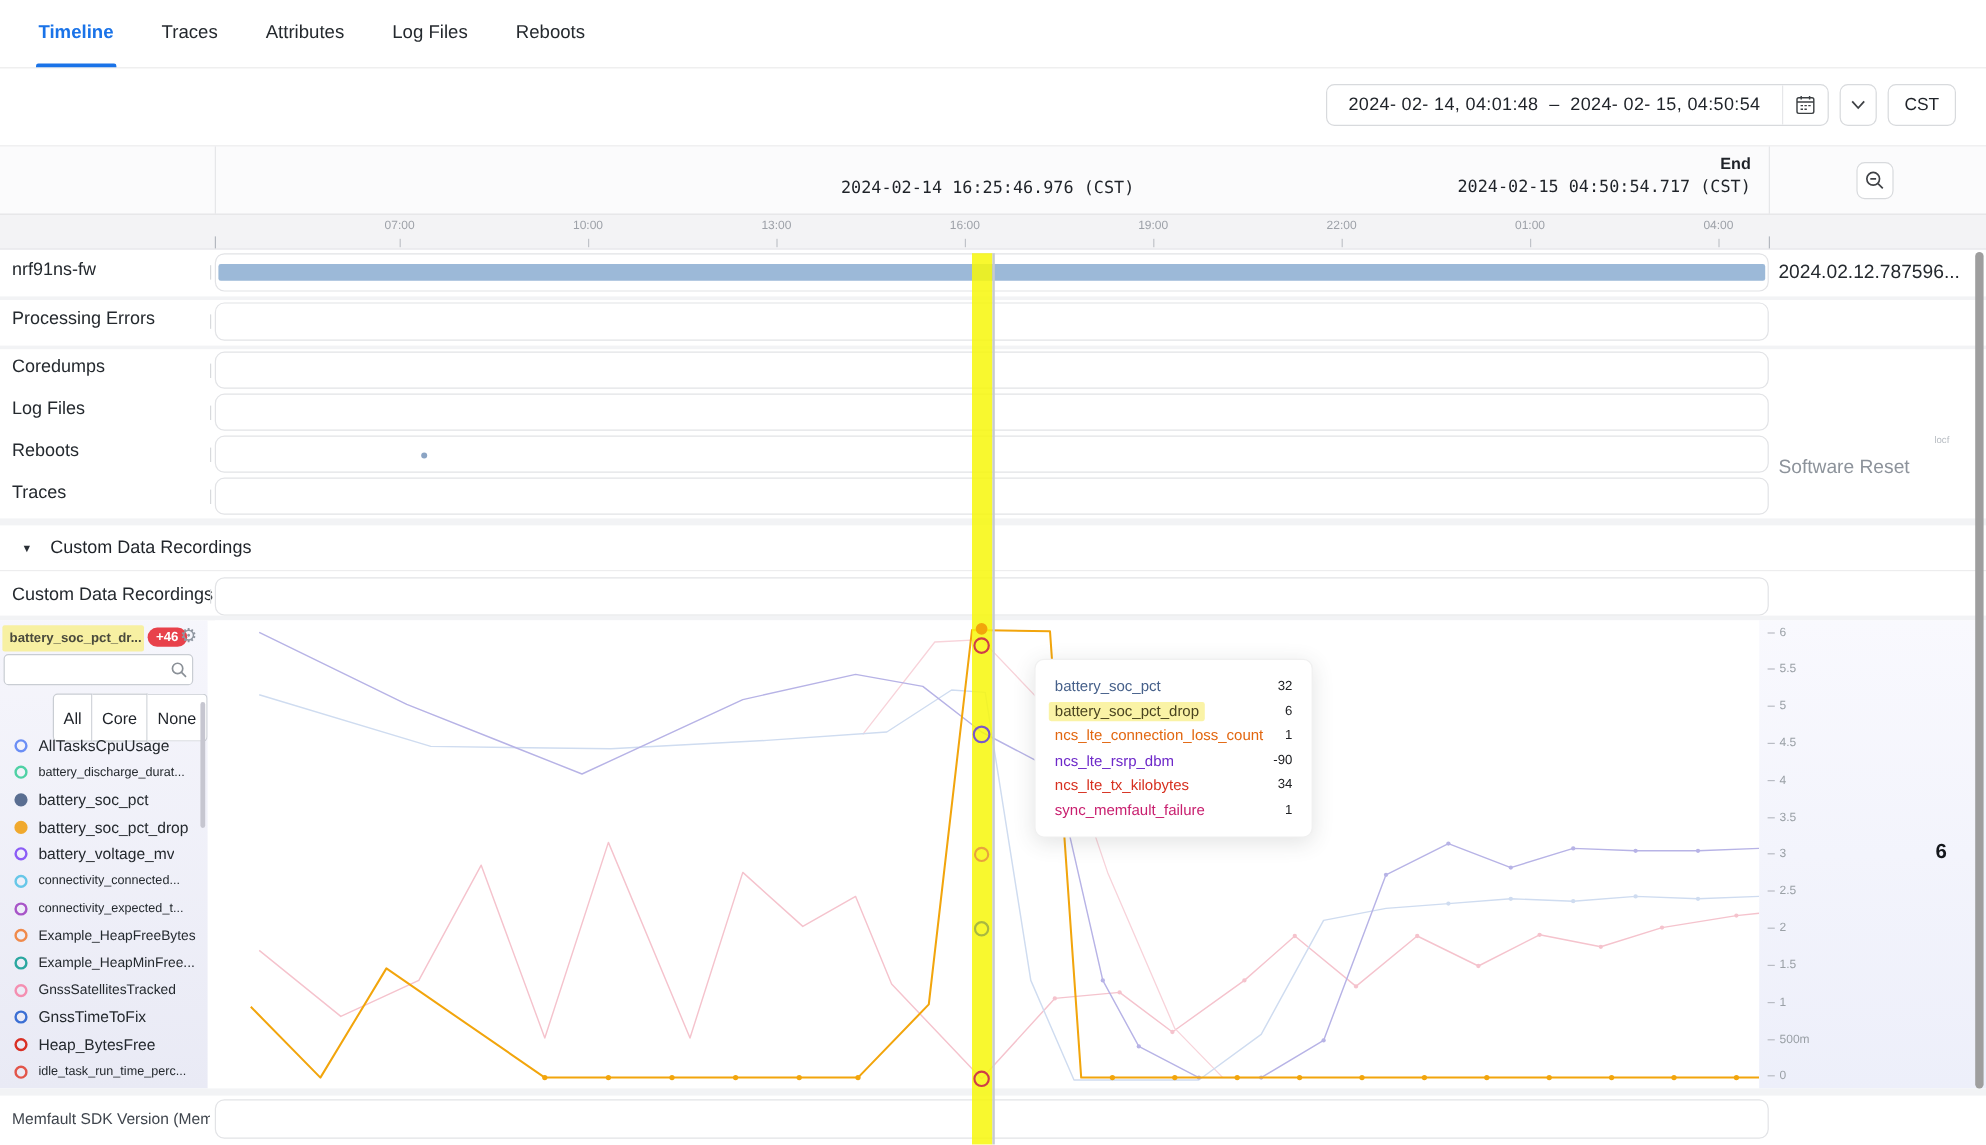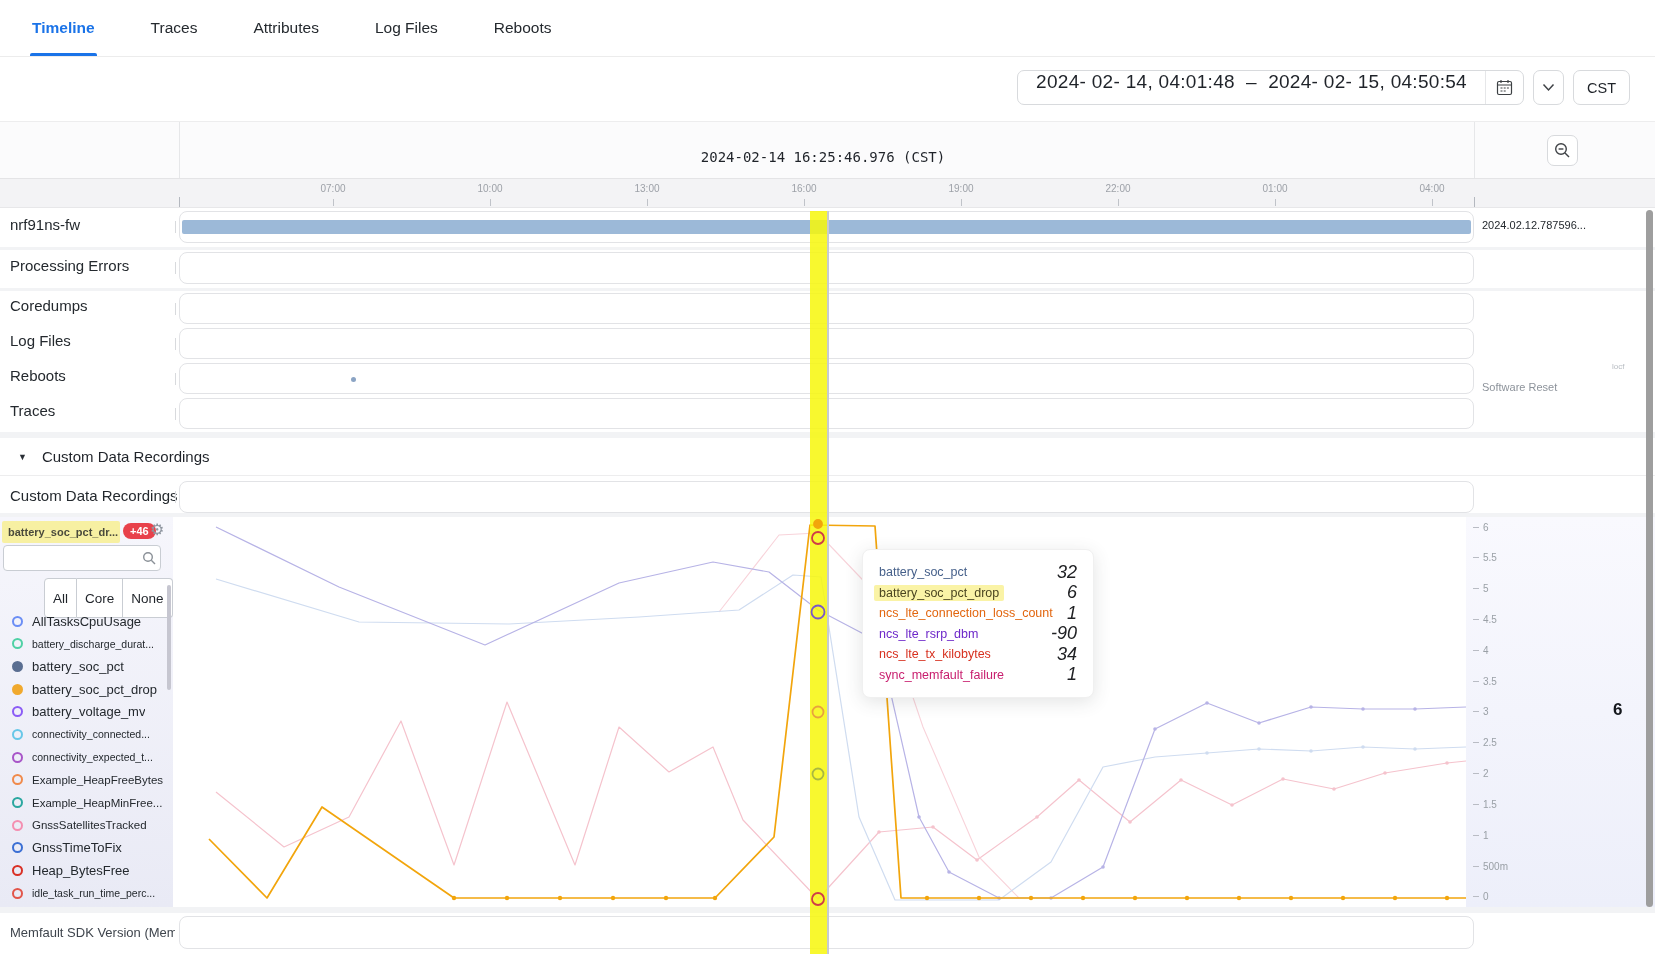--- a/index.html
+++ b/index.html
@@ -3,29 +3,29 @@
 <meta charset="utf-8">
 <style>
   * { margin:0; padding:0; box-sizing:border-box; }
   html,body { background:#fff; }
   body { font-family:"Liberation Sans", sans-serif; color:#24292e; }
   #app { position:relative; width:1655px; height:954px; background:#fff; overflow:hidden; }
   .abs { position:absolute; }
 
   
   .tabbar { position:absolute; top:0; left:0; right:0; height:57px; display:flex; align-items:stretch;
-            padding-left:30px; gap:52px; background:#fff; border-bottom:1px solid #ececec; }
+            padding-left:30px; gap:36px; background:#fff; border-bottom:1px solid #ececec; }
   .tab { position:relative; display:flex; align-items:center; font-size:15.5px; color:#24292e; cursor:pointer; padding:0 2px; }
   .tab.active { color:#1a73e8; font-weight:700; }
   .tab.active::after { content:''; position:absolute; left:0; right:0; bottom:0; height:3px; background:#1a73e8; border-radius:2px 2px 0 0; }
 
   
   .toolbar { position:absolute; top:70px; right:25px; height:35px; display:flex; gap:9px; }
   .range-box { display:flex; align-items:stretch; border:1px solid #d8dadd; border-radius:7px; background:#fff; height:35px; overflow:hidden; }
-  .range-text { display:flex; padding:0 18px; font-size:19px; letter-spacing:.3px; color:#1f2329; white-space:pre; }
+  .range-text { display:flex; align-items:center; padding:0 18px; font-size:15px; letter-spacing:.3px; color:#1f2329; white-space:pre; }
   .icon-btn { display:flex; align-items:center; justify-content:center; background:#fff; border:1px solid #d8dadd; border-radius:7px; cursor:pointer; }
   .cal-seg { width:38px; border-left:1px solid #e6e7e9; display:flex; align-items:center; justify-content:center; cursor:pointer; }
   .chev-btn { width:31px; }
   .tz-btn { padding:0 13px; font-size:14.5px; color:#1f2329; }
 
   
   .tl-header { position:absolute; top:121px; left:0; right:0; height:57px; background:#fbfbfc; border-top:1px solid #ededee; }
   .vline { position:absolute; width:1px; background:#e6e7e9; }
   .hdr-label { font-size:13.5px; font-weight:700; color:#1f2329; }
   .hdr-dt { font-family:"DejaVu Sans Mono", monospace; font-size:14px; color:#1f2329; }
@@ -35,21 +35,21 @@
   .xtick { position:absolute; top:4px; width:40px; text-align:center; font-size:10px; color:#9da1a8; }
   .xtick-mark { position:absolute; top:20px; width:1px; height:7px; background:#c0c3c9; }
   .xtick-edge { position:absolute; top:18px; width:1px; height:10px; background:#b4b8bf; }
 
   
   .row-label { position:absolute; left:10px; font-size:15px; color:#24292e; }
   .track { position:absolute; left:179px; width:1295px; background:#fff; border:1px solid #e2e3e6; border-radius:8px; z-index:1; cursor:pointer; }
   .track::before { content:''; position:absolute; left:-5px; top:9px; width:1px; height:12px; background:#d8dadd; }
   .fw-bar { position:absolute; left:2px; right:2px; top:8px; height:14px; border-radius:2px; z-index:2; }
   .reboot-dot { position:absolute; width:5px; height:5px; border-radius:50%; z-index:2; }
-  .row-annotation { position:absolute; left:1482px; font-size:11px; color:#24292e; z-index:3; }
+  .row-annotation { position:absolute; left:1482px; font-size:16px; color:#24292e; z-index:3; }
   .row-annotation.dim { color:#8d939b;margin-top:12px; }
   .corner-note { position:absolute; font-size:8px; color:#b7bcc2; z-index:3; }
   .gap-band { position:absolute; left:0; right:0; background:#f2f3f5; }
 
   
   .section-hdr { position:absolute; top:438px; left:0; right:0; height:38px; background:#fff; border-bottom:1px solid #ededee; display:flex; align-items:center; padding-left:18px; gap:15px; }
   .caret { font-size:9px; color:#2a2f36; cursor:pointer; }
   .section-title { font-size:15px; font-weight:500; color:#1f2329; }
 
   
@@ -89,21 +89,21 @@
   .ytick-label { font-size:10px; color:#9aa0a6; }
   .big-value { position:absolute; left:147px; top:183px; font-size:17px; font-weight:700; color:#14171c; }
   .page-scroll { position:absolute; left:1646px; top:210px; width:7px; height:697px; background:#9e9e9e; border-radius:4px; z-index:30; cursor:pointer; }
 
   
   .tooltip { position:absolute; left:862px; top:549px; width:232px; background:#fff; border:1px solid #f0f0f0; border-radius:8px;
              box-shadow:0 4px 18px rgba(60,64,67,.14); padding:12px 16px; z-index:20; }
   .tt-row { display:flex; justify-content:space-between; align-items:center; height:20.5px; }
   .tt-label { font-size:12.5px; white-space:nowrap; }
   .tt-label.hl { background:#faf3a6; padding:1px 5px; margin-left:-5px; border-radius:2px; }
-  .tt-value { font-size:18px; color:#202124;font-style:italic; }
+  .tt-value { font-size:11px; color:#202124; }
 
   
   .bottom-gap { position:absolute; left:0; right:0; top:907px; height:6px; background:#f2f3f5; }
   .bottom-label { position:absolute; left:10px; top:925px; width:165px; font-size:13px; color:#3f454d; white-space:nowrap; overflow:hidden; }
   .bottom-track { position:absolute; left:179px; top:916px; width:1295px; height:33px; background:#fff; border:1px solid #e2e3e6; border-radius:8px; z-index:1; }
   svg { display:block; }
 </style>
 </head>
 <body>
 
@@ -157,20 +157,24 @@
     </div>
     <div class="icon-btn tz-btn">
         <span>CST</span>
       </div>
   </div>
 
   <div class="tl-header">
     <div class="vline" style="left:179px; top:0; height:57px;"></div>
     <div class="vline" style="left:1474px; top:0; height:57px;"></div>
     <div class="abs hdr-dt" style="left:598px; top:27px; width:450px; text-align:center;">2024-02-14 16:25:46.976 (CST)</div>
+    <div class="abs" style="right:196px; top:7px; text-align:right;">
+      <div class="hdr-label">End</div>
+      <div class="hdr-dt" style="margin-top:4px;">2024-02-15 04:50:54.717 (CST)</div>
+    </div>
     <div class="icon-btn abs" style="left:1547px; top:13px; width:31px; height:31px;">
       <span>
         <svg width="17" height="17" viewBox="0 0 17 17">
             <g stroke="#3f4246" stroke-width="1.4" fill="none">
               <circle cx="7" cy="7" r="5.3"></circle>
               <line x1="11" y1="11" x2="15" y2="15"></line>
               <line x1="4.6" y1="7" x2="9.4" y2="7"></line>
             </g>
           </svg>
       </span>

